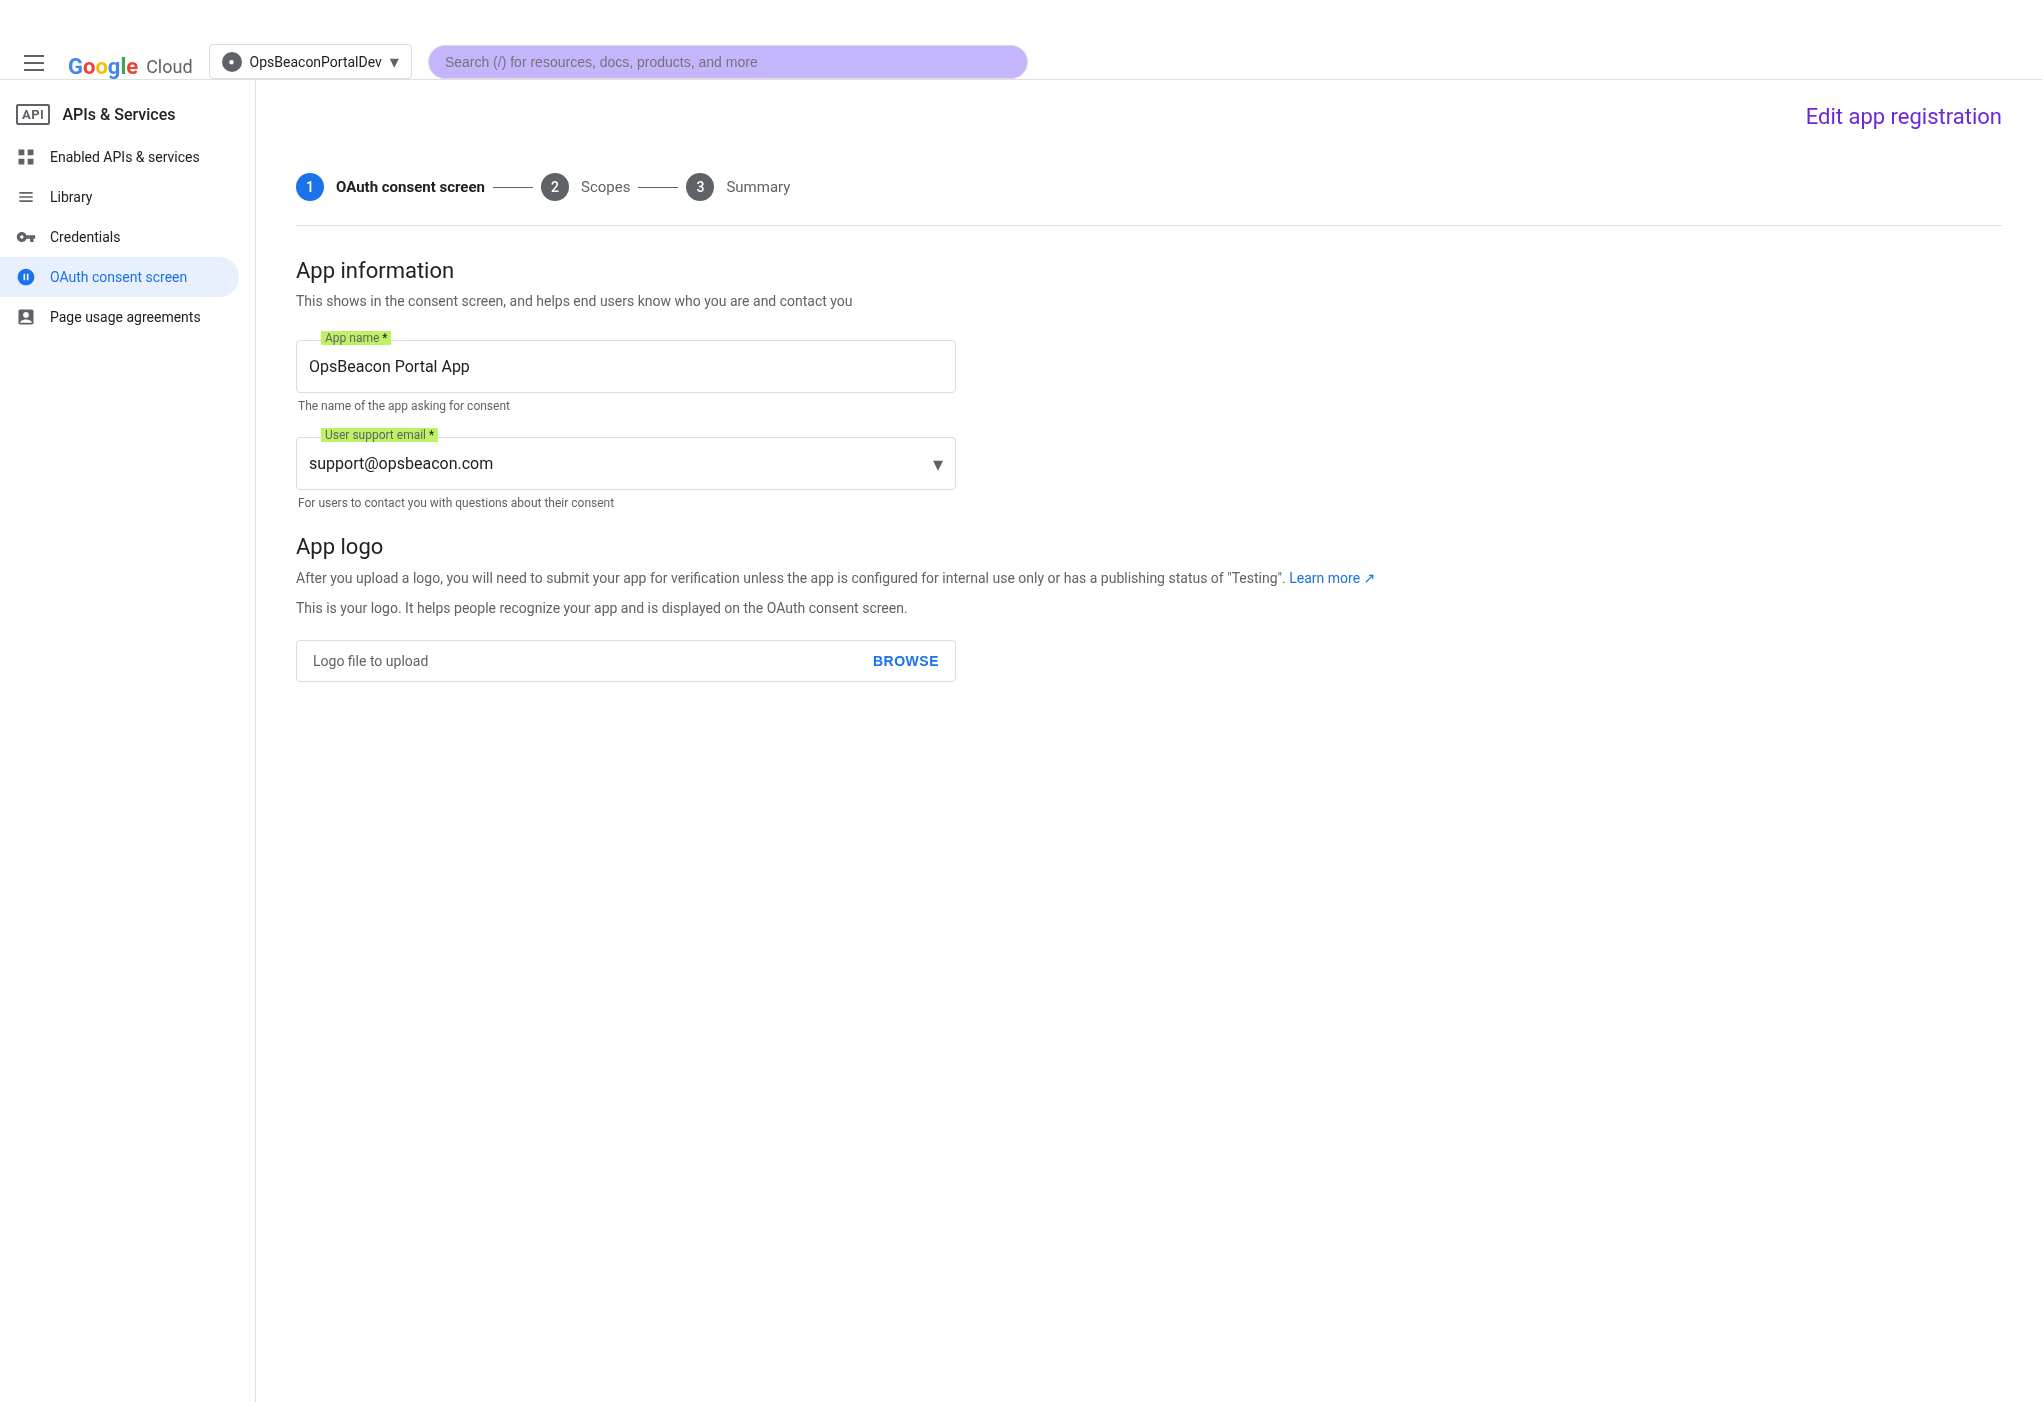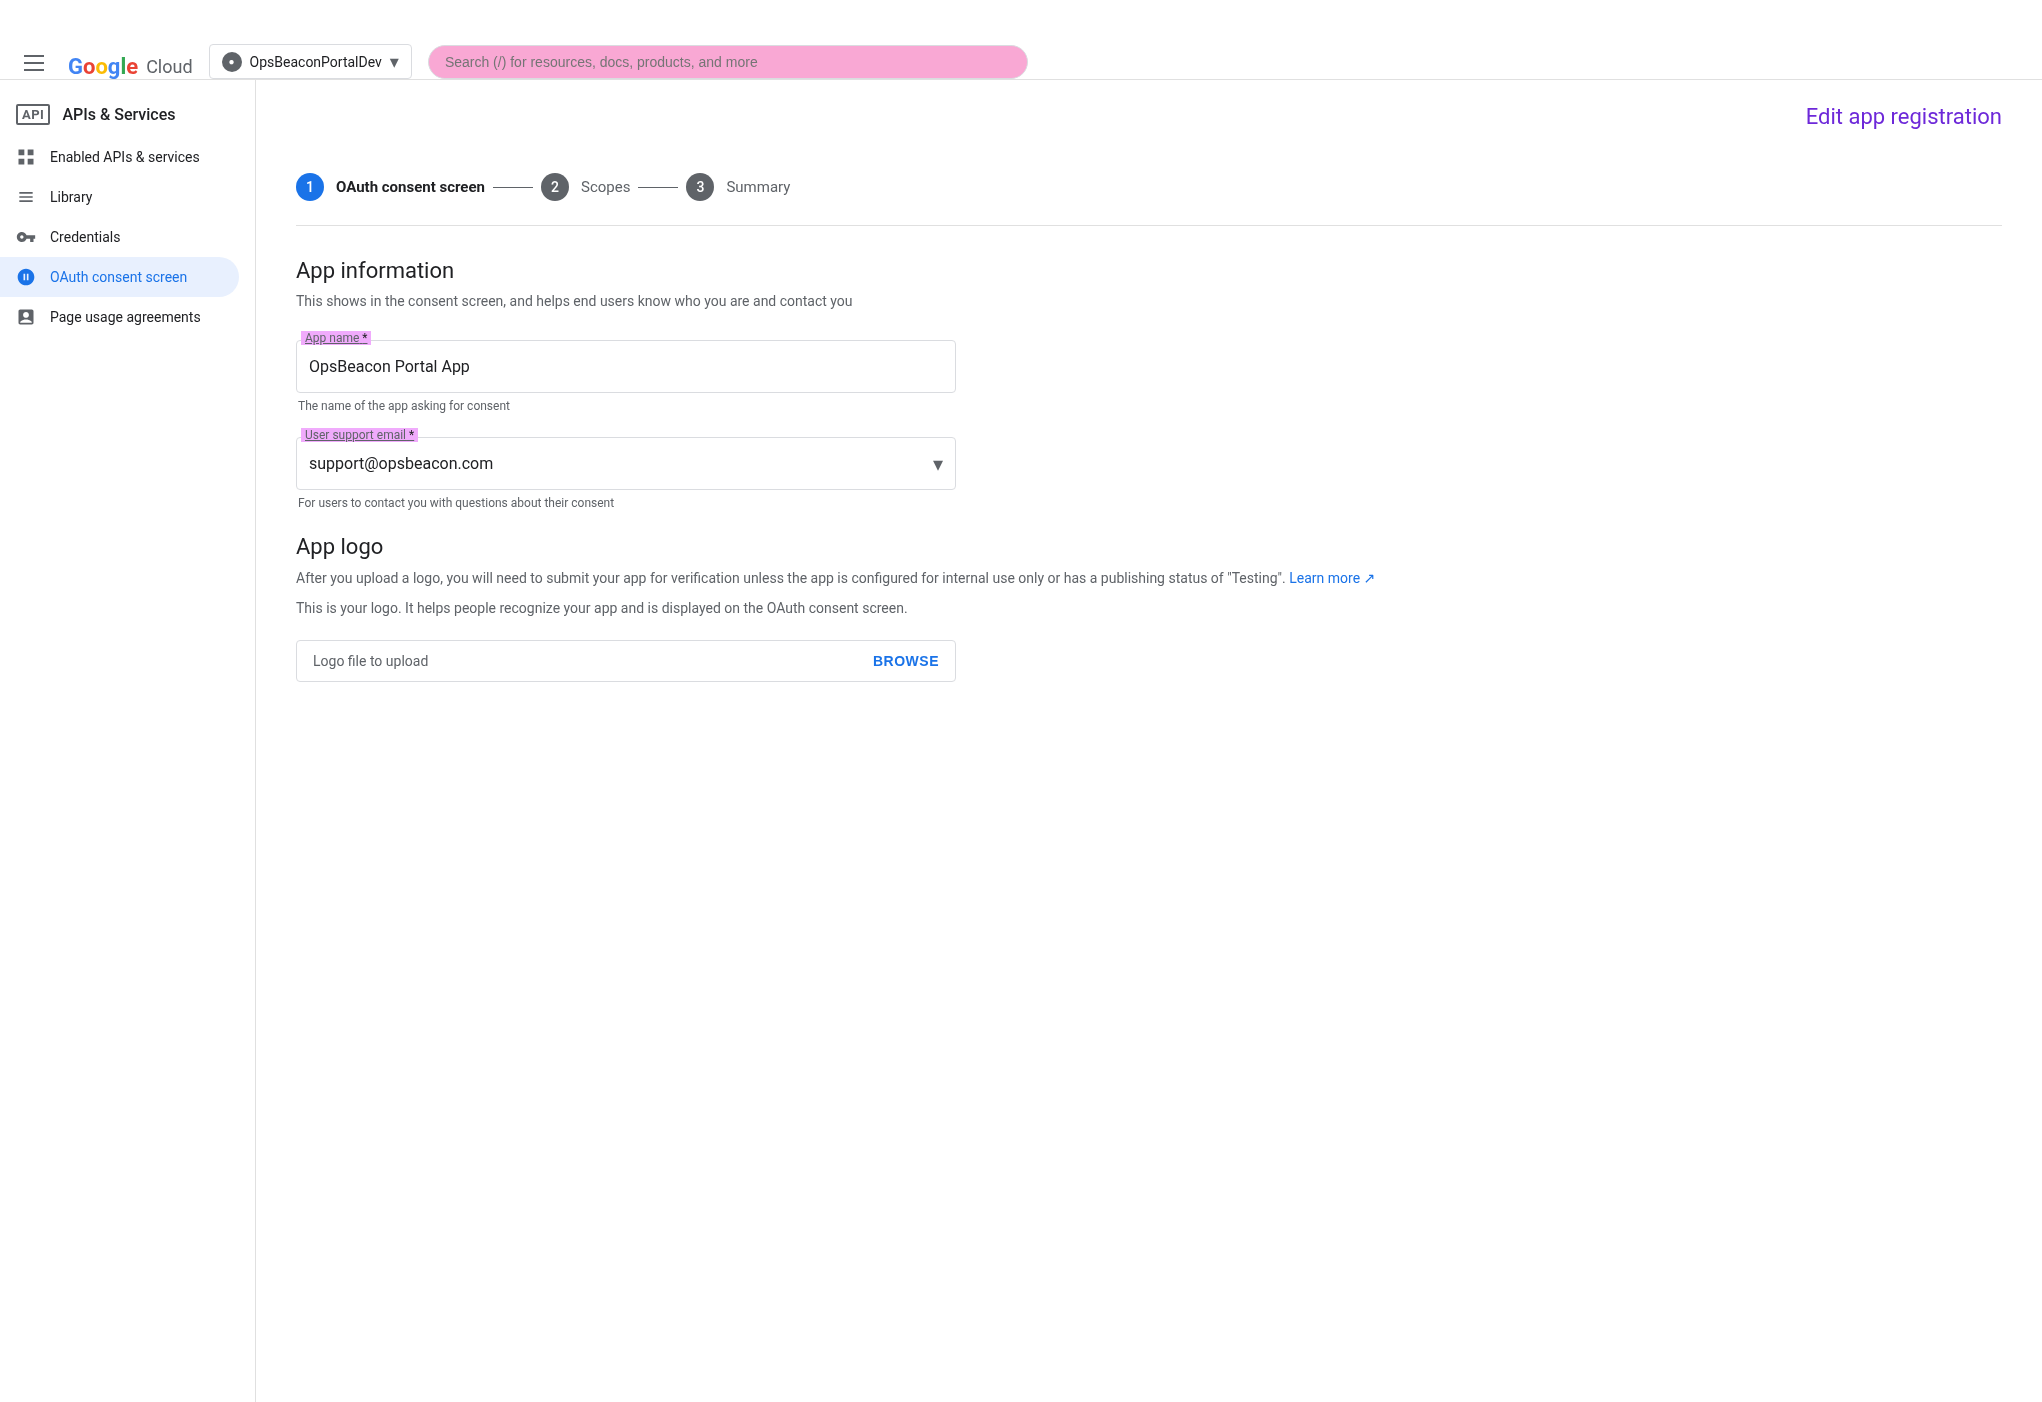--- a/index.html
+++ b/index.html
@@ -47,21 +47,21 @@
     .project-selector .chevron { margin-left: auto; color: #5f6368; font-size: 18px; }
 
     .search-bar {
       flex: 1;
       max-width: 600px;
       border: 1px solid #dadce0;
       border-radius: 24px;
       padding: 8px 16px;
       font-size: 14px;
       color: #5f6368;
-      background: #f9a8d4;
+      background: #c4b5fd;
       outline: none;
     }
 
     
     .layout { display: flex; height: calc(100vh - 64px); }
 
     
     .sidebar {
       width: 256px;
       min-width: 256px;
@@ -175,26 +175,25 @@
     }
     .field-container {
       position: relative;
       border: 1px solid #dadce0;
       border-radius: 4px;
       padding: 0;
     }
     .field-label {
       position: absolute;
       top: -10px;
-      left: 4px;
-      background: #f0abfc;
+      left: 24px;
+      background: #bef264;
       padding: 0 4px;
       font-size: 12px;
       color: #5f6368;
-      text-decoration: underline;
     }
     .field-label .required { color: #202124; }
     .field-input {
       width: 100%;
       border: none;
       outline: none;
       padding: 16px 12px;
       font-size: 16px;
       color: #202124;
       border-radius: 4px;

